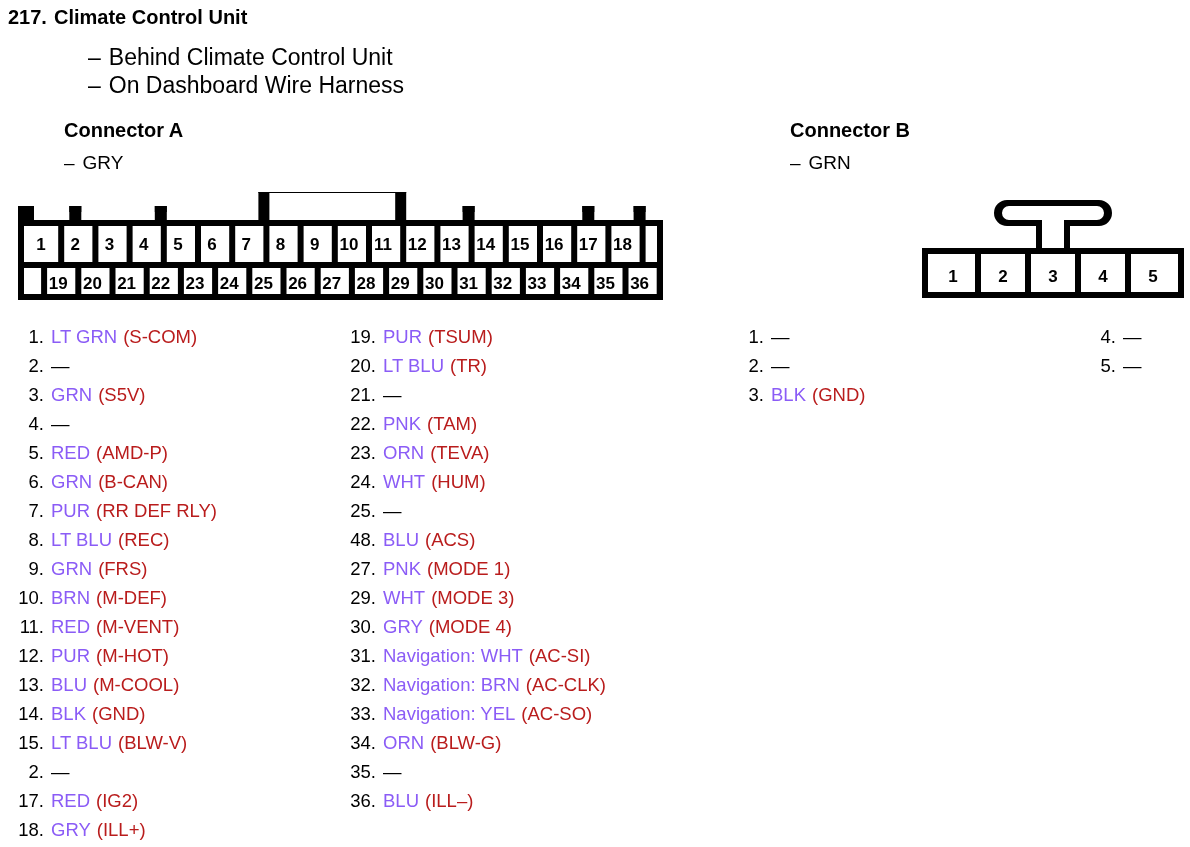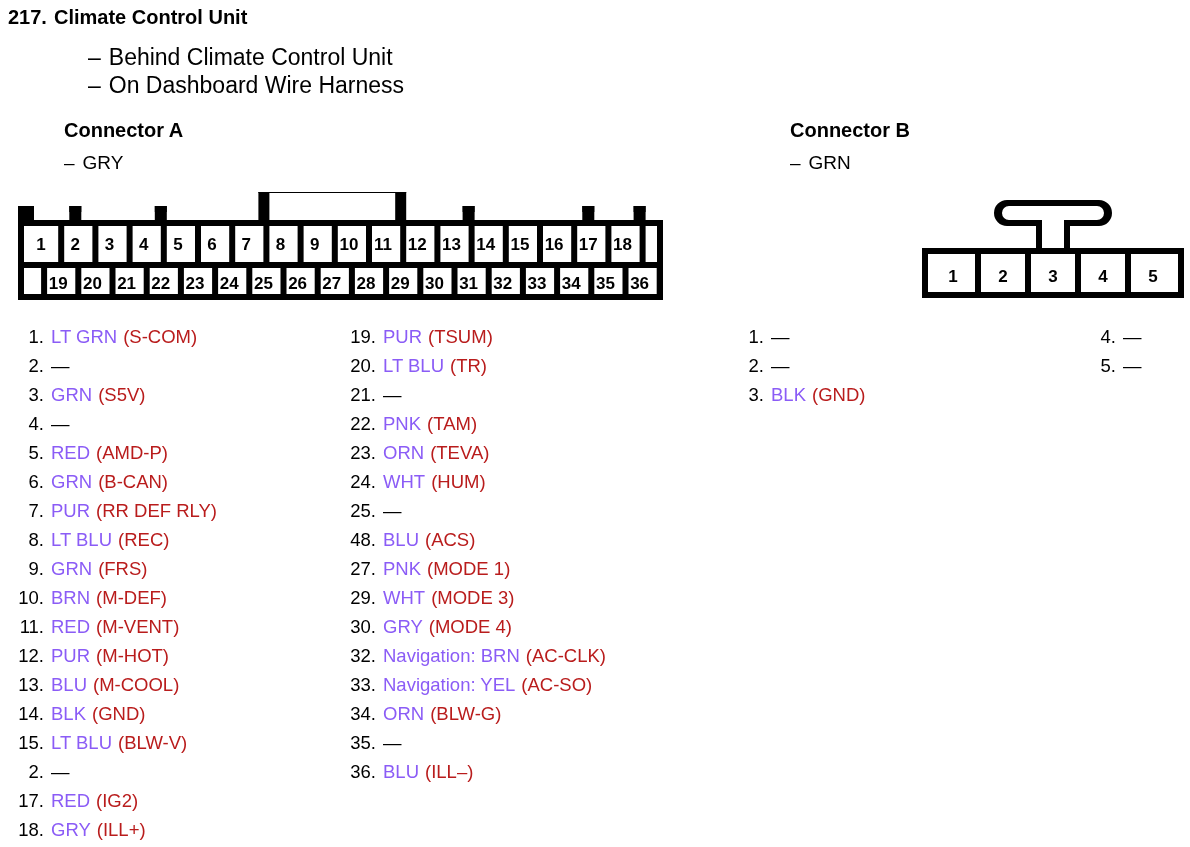--- a/index.html
+++ b/index.html
@@ -374,20 +374,25 @@
       <span class="pin-num">29.</span>
       <span class="pin-wire">WHT</span>
       <span class="pin-sig">(MODE 3)</span>
     </div>
     <div class="pin-row">
       <span class="pin-num">30.</span>
       <span class="pin-wire">GRY</span>
       <span class="pin-sig">(MODE 4)</span>
     </div>
     <div class="pin-row">
+      <span class="pin-num">31.</span>
+      <span class="pin-wire">Navigation: WHT</span>
+      <span class="pin-sig">(AC-SI)</span>
+    </div>
+    <div class="pin-row">
       <span class="pin-num">32.</span>
       <span class="pin-wire">Navigation: BRN</span>
       <span class="pin-sig">(AC-CLK)</span>
     </div>
     <div class="pin-row">
       <span class="pin-num">33.</span>
       <span class="pin-wire">Navigation: YEL</span>
       <span class="pin-sig">(AC-SO)</span>
     </div>
     <div class="pin-row">

